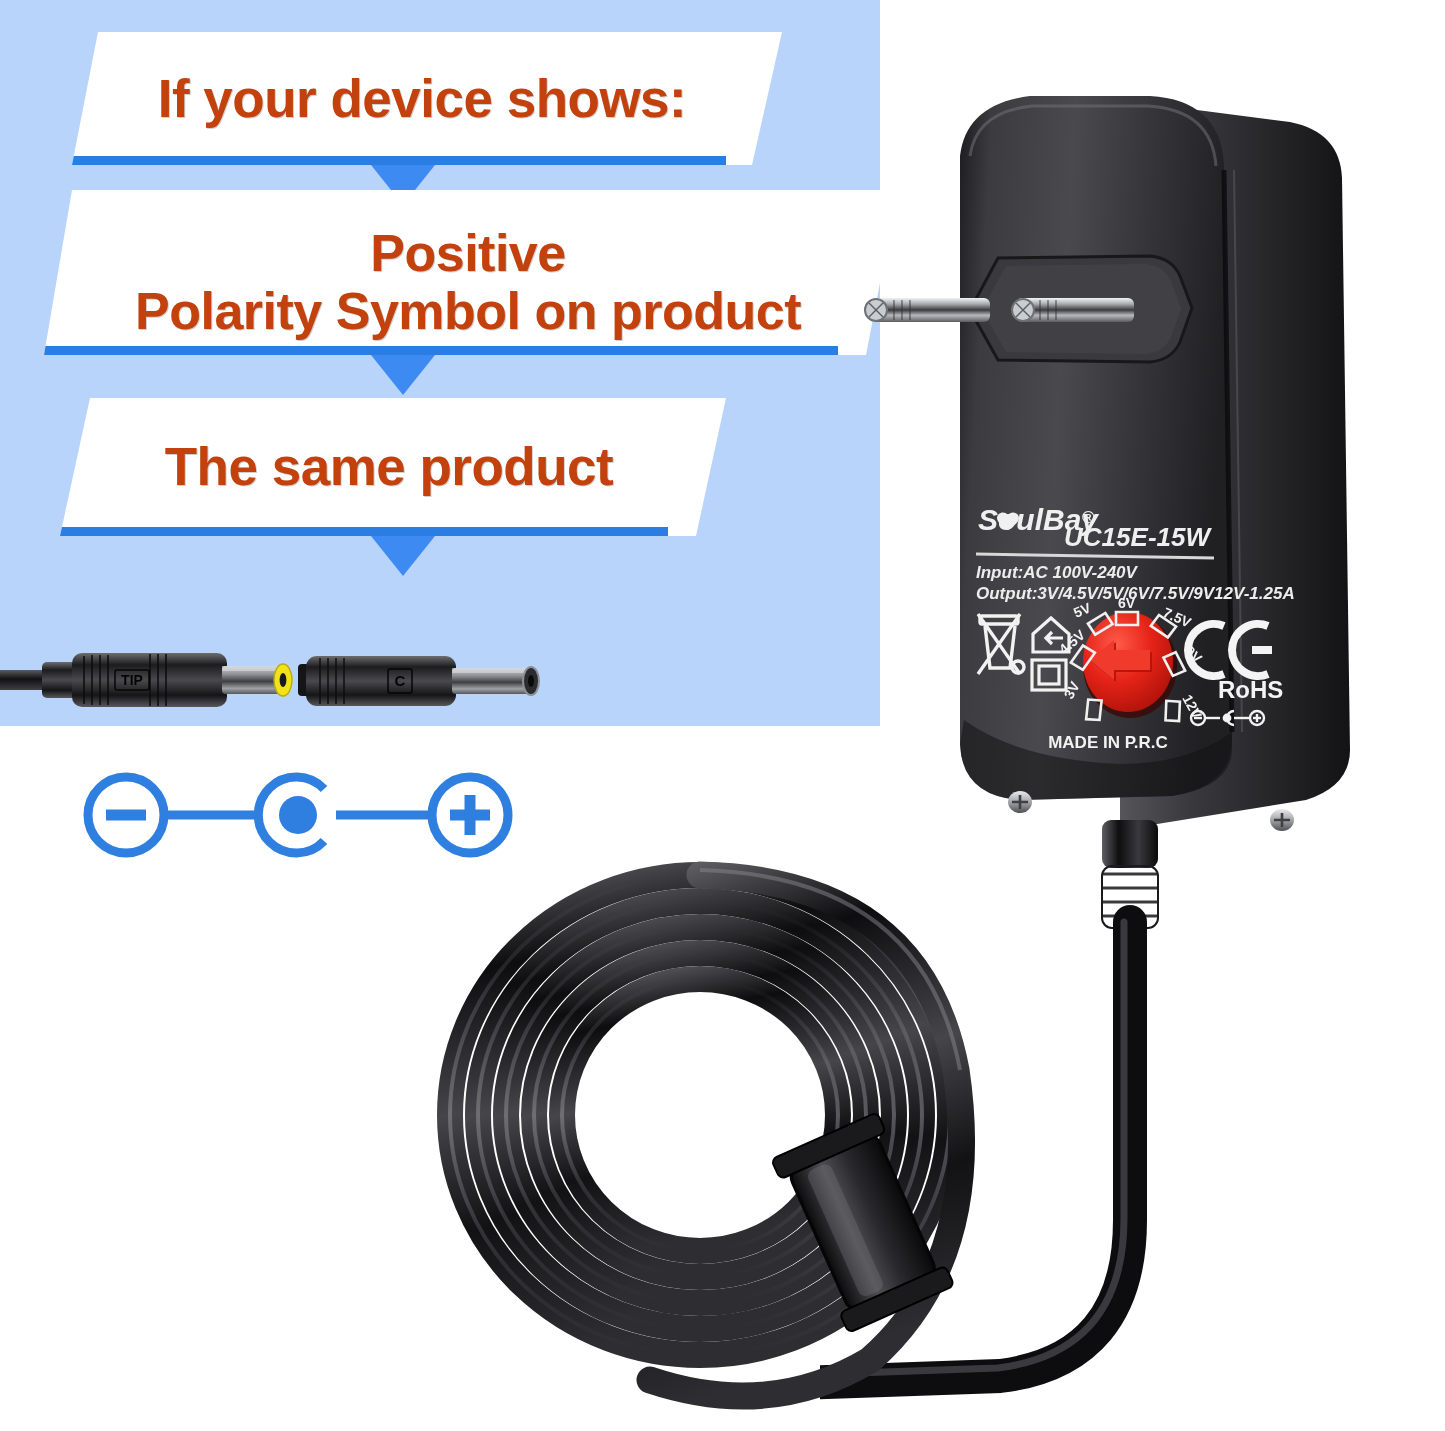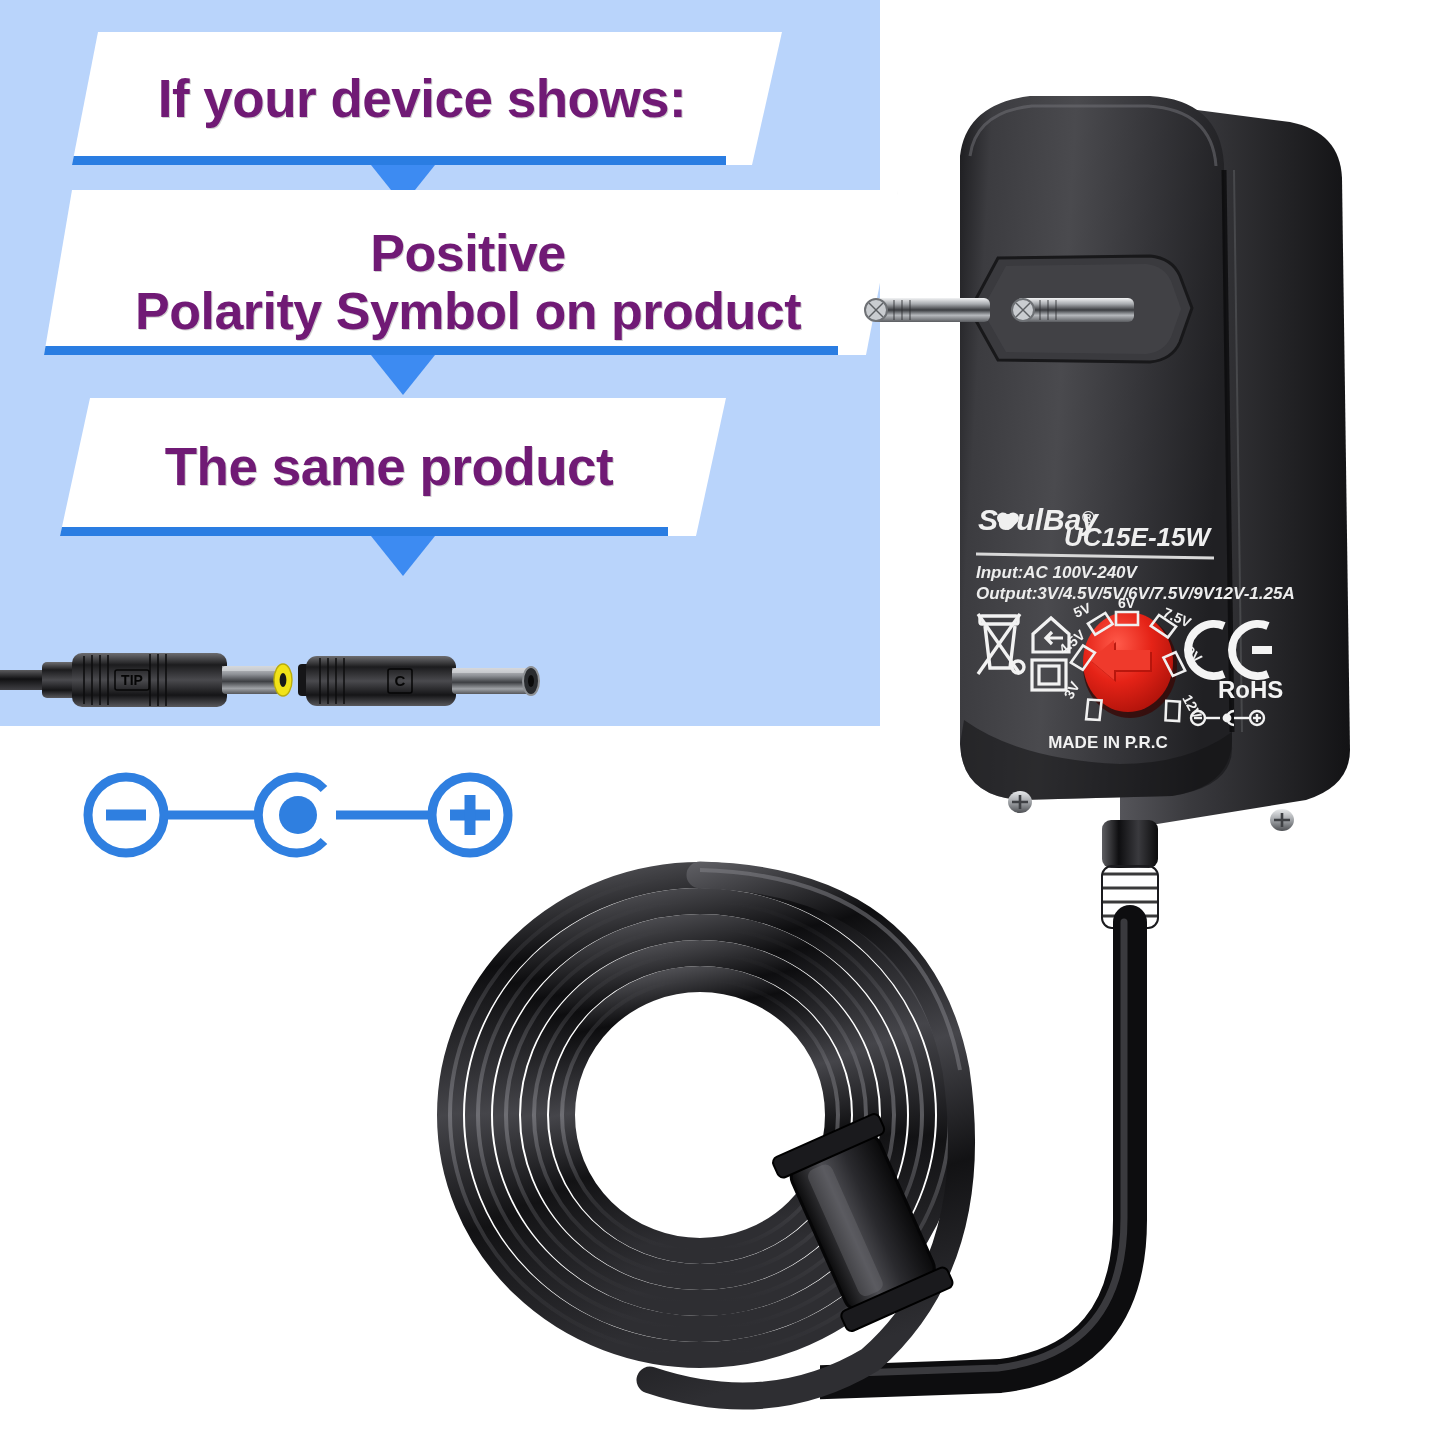--- a/index.html
+++ b/index.html
@@ -21,21 +21,21 @@
 
   .banner{
     position:absolute;
     background:#ffffff;
     display:flex;align-items:center;
     box-shadow:0 2px 4px rgba(0,0,0,.10);
   }
   .banner .txt{
     width:100%;
     text-align:center;
-    color:#701a75;
+    color:#c2410c;
     font-weight:bold;
     line-height:1.12;
     letter-spacing:-0.5px;
     text-shadow:1px 1px 0 rgba(120,120,120,.35);
     white-space:pre-line;
   }
   .banner .rule{
     position:absolute;left:0;bottom:0;
     height:9px;background:#2a7de2;
   }

